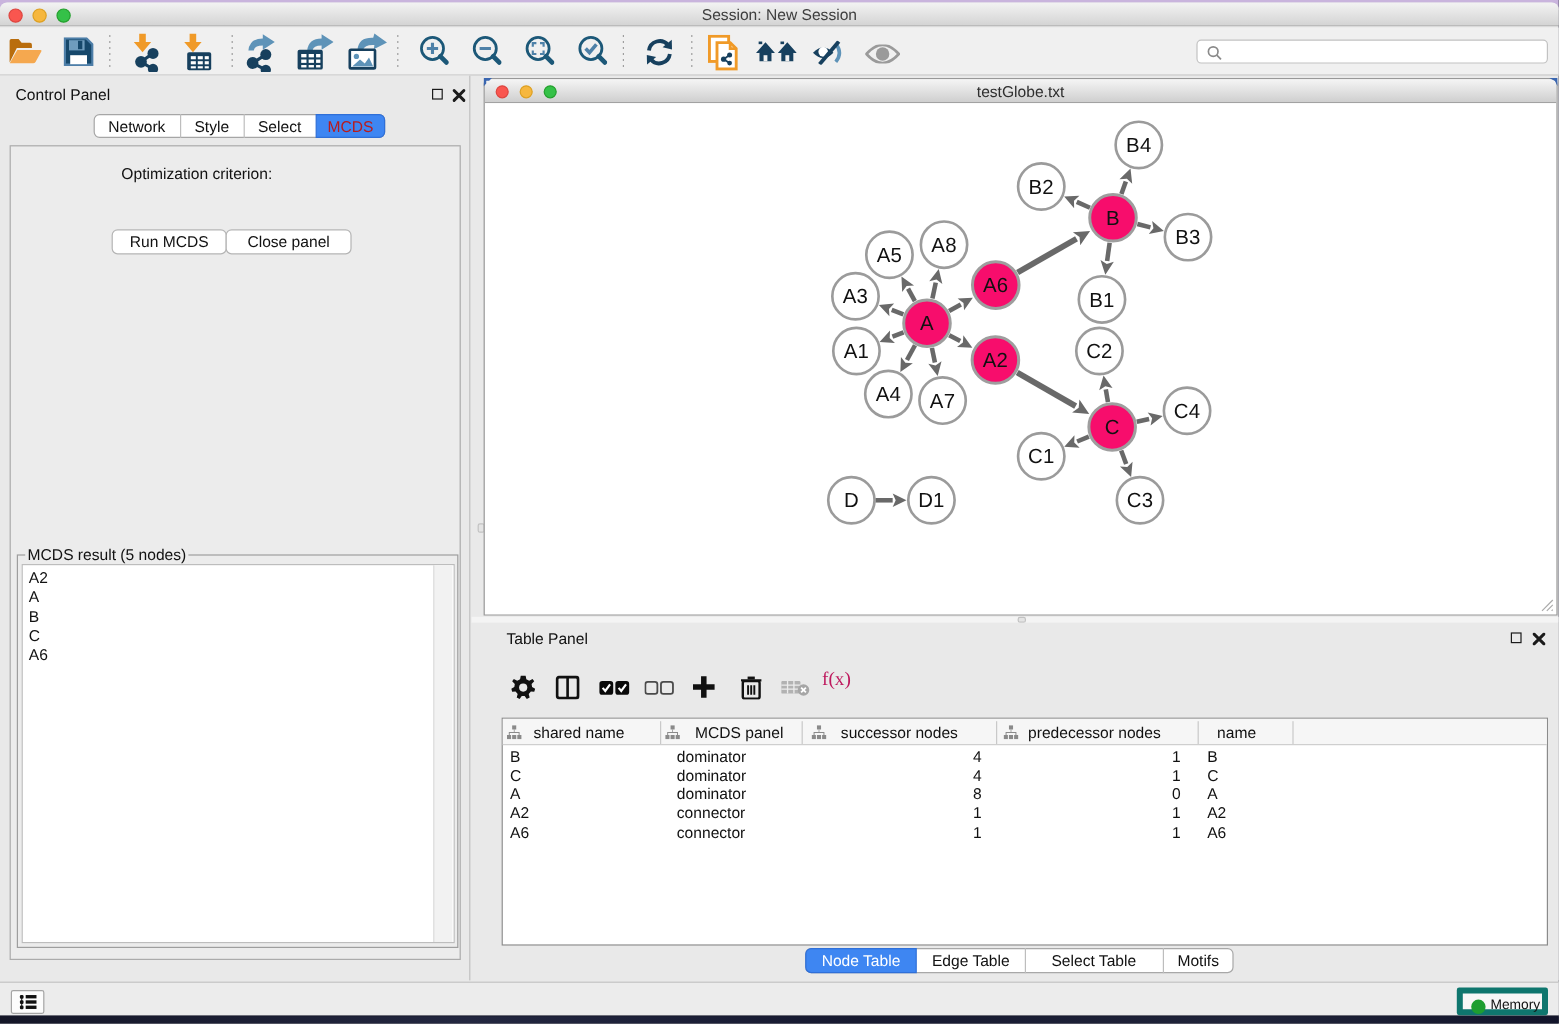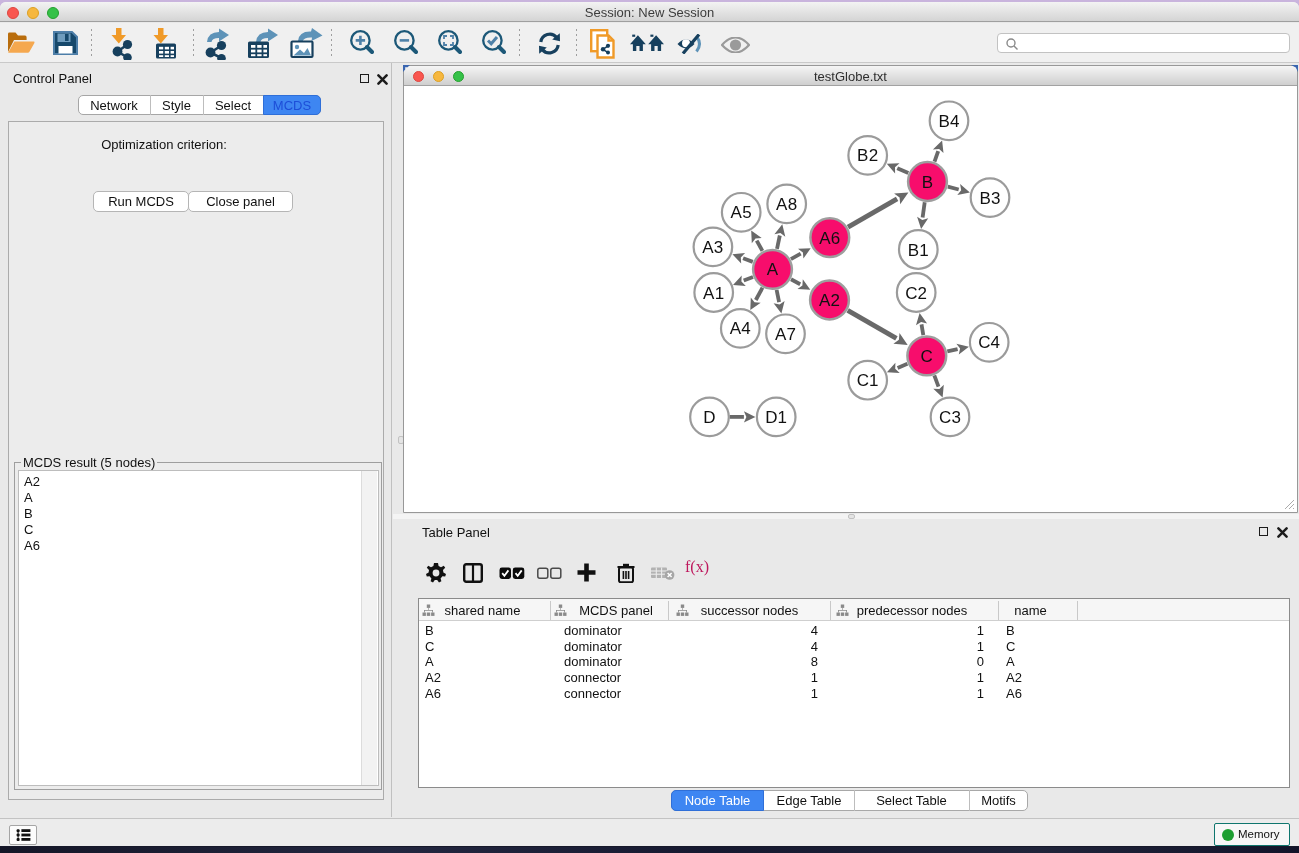--- a/index.html
+++ b/index.html
@@ -170,21 +170,21 @@
       <path d="M1.4 1.4 L9.6 9.6 M9.6 1.4 L1.4 9.6" stroke="#1b1b1b" stroke-width="2.5" stroke-linecap="round"></path>
     </svg>
 
   <div class="abs" style="left:78px;top:32px;width:243px;height:20px;background:#fff;border:1px solid #a6a6a6;border-radius:5px"></div>
   <div class="abs" style="left:150px;top:32px;width:1px;height:20px;background:#bdbdbd"></div>
   <div class="abs" style="left:203px;top:32px;width:1px;height:20px;background:#bdbdbd"></div>
   <div class="abs" style="left:263px;top:32px;width:58px;height:20px;background:#3e86f2;border:1px solid #2f6fd8;border-radius:0 5px 5px 0"></div>
   <div class="abs t13" style="left:78px;top:35px;width:72px;text-align:center">Network</div>
   <div class="abs t13" style="left:150px;top:35px;width:53px;text-align:center">Style</div>
   <div class="abs t13" style="left:203px;top:35px;width:60px;text-align:center">Select</div>
-  <div class="abs t13" style="left:263px;top:35px;width:58px;text-align:center;color:#1d4ed8">MCDS</div>
+  <div class="abs t13" style="left:263px;top:35px;width:58px;text-align:center;color:#b91c1c">MCDS</div>
 
   <div class="abs" style="left:8px;top:58px;width:376px;height:679px;background:#ececec;border:1px solid #ababab"></div>
   <div class="abs t13" style="left:0;top:74px;width:328px;text-align:center">Optimization criterion:</div>
 
 
   <div class="abs t13" style="left:93px;top:128px;width:96px;height:21px;background:#fff;border:1px solid #b5b5b5;border-radius:5px;text-align:center;line-height:19px">Run MCDS</div>
   <div class="abs t13" style="left:188px;top:128px;width:105px;height:21px;background:#fff;border:1px solid #b5b5b5;border-radius:5px;text-align:center;line-height:19px">Close panel</div>
 
   <div class="abs" style="left:14px;top:399px;width:368px;height:328px;border:1px solid #9e9e9e"></div>
   <div class="abs t13" style="left:21px;top:392px;background:#ececec;padding:0 2px">MCDS result (5 nodes)</div>
@@ -422,19 +422,19 @@
           <rect x="6.6" y="3.2" width="3" height="3" rx="1"></rect>
           <rect x="11.4" y="3.2" width="9" height="2.8"></rect>
           <rect x="6.6" y="7.6" width="3" height="3" rx="1"></rect>
           <rect x="11.4" y="7.6" width="9" height="2.8"></rect>
           <rect x="6.6" y="12" width="3" height="3" rx="1"></rect>
           <rect x="11.4" y="12" width="9" height="2.8"></rect>
           <rect x="7.7" y="5" width="0.8" height="8"></rect>
         </g>
       </svg>
   </div>
-  <div class="abs" style="left:1214px;top:4px;width:76px;height:23px;background:#f7f7f7;border:1px solid #0f766e;border-radius:2px">
+  <div class="abs" style="left:1214px;top:4px;width:76px;height:23px;background:#f7f7f7;border:5px solid #0f766e;border-radius:2px">
     <div class="abs" style="left:7px;top:5px;width:12px;height:12px;border-radius:50%;background:#1e9e31"></div>
     <div class="abs" style="left:23px;top:4px;font-size:11.5px;color:#111">Memory</div>
   </div>
 </div>
 
 <div class="abs" style="left:0;top:847px;width:1299px;height:6px;background:linear-gradient(90deg,#141627,#232740 30%,#161930 55%,#20243a 80%,#12142a)"></div>
 
 </body></html>

